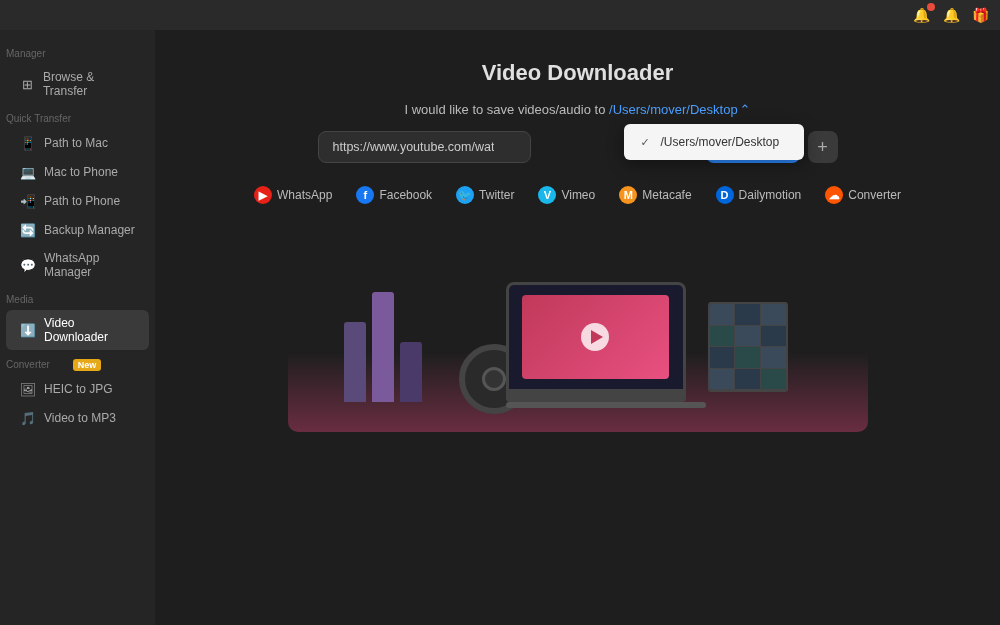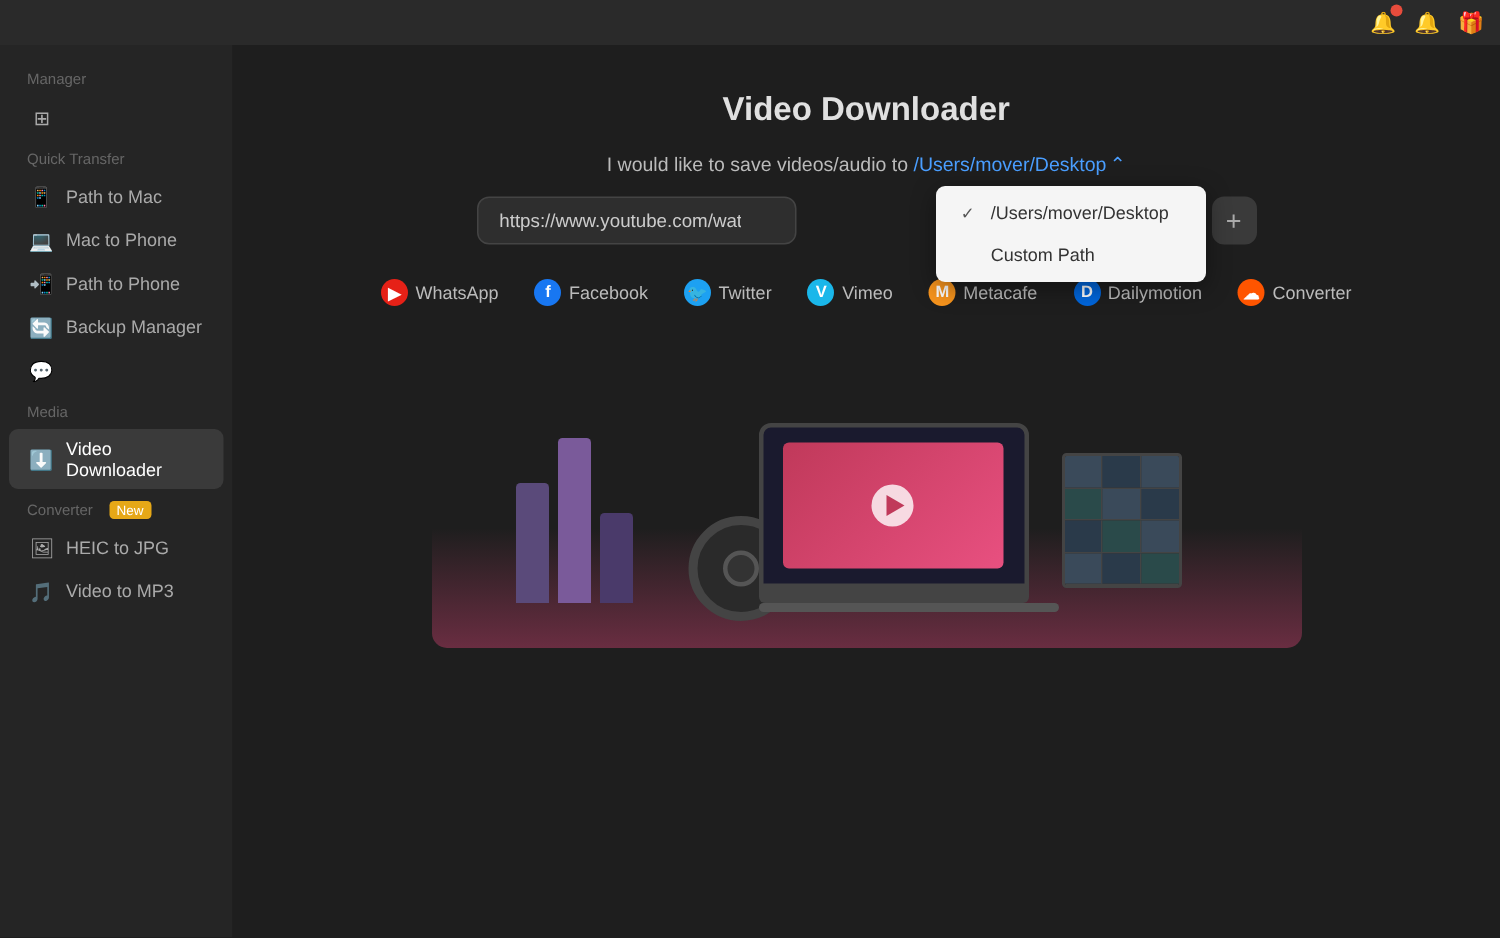--- a/index.html
+++ b/index.html
@@ -51,21 +51,21 @@
     .sidebar {
       width: 155px;
       background: #252525;
       flex-shrink: 0;
       padding: 10px 0;
       overflow-y: auto;
     }
     .sidebar-section-label {
       font-size: 10px;
       color: #666;
-      padding: 8px 18px 4px;
+      padding: 8px 6px 4px;
       text-transform: none;
       letter-spacing: 0;
     }
     .sidebar-item {
       display: flex;
       align-items: center;
       gap: 8px;
       padding: 6px 14px;
       font-size: 12px;
       color: #aaa;
@@ -394,24 +394,24 @@
     }
     .shape-bar {
       border-radius: 3px 3px 0 0;
     }
 
     
     .new-badge {
       background: #e6a817;
       color: #fff;
       font-size: 9px;
-      font-weight: normal;
+      font-weight: bold;
       padding: 1px 5px;
       border-radius: 3px;
-      margin-left: 8px;
+      margin-left: 20px;
     }
   </style>
 </head>
 <body>
 
 <div class="title-bar">
   <div class="title-bar-icon">
     🔔
     <div class="badge"></div>
   </div>
@@ -419,20 +419,21 @@
   <div class="title-bar-icon">🎁</div>
 </div>
 
 <div class="main-layout">
 
   <div class="sidebar">
 
     <div class="sidebar-section-label">Manager</div>
     <div class="sidebar-item">
       <div class="sidebar-item-icon">⊞</div>
+      <span>Browse &amp; Transfer</span>
     </div>
 
     <div class="sidebar-section-label">Quick Transfer</div>
     <div class="sidebar-item">
       <div class="sidebar-item-icon">📱</div>
       <span>Path to Mac</span>
     </div>
     <div class="sidebar-item">
       <div class="sidebar-item-icon">💻</div>
       <span>Mac to Phone</span>
@@ -441,20 +442,21 @@
       <div class="sidebar-item-icon">📲</div>
       <span>Path to Phone</span>
     </div>
 
     <div class="sidebar-item">
       <div class="sidebar-item-icon">🔄</div>
       <span>Backup Manager</span>
     </div>
     <div class="sidebar-item">
       <div class="sidebar-item-icon">💬</div>
+      <span>WhatsApp Manager</span>
     </div>
 
     <div class="sidebar-section-label">Media</div>
     <div class="sidebar-item active">
       <div class="sidebar-item-icon">⬇️</div>
       <span>Video Downloader</span>
     </div>
 
     <div class="sidebar-section-label">
       <span>Converter</span>
@@ -478,24 +480,20 @@
     <div class="save-path-row">
       <span class="save-path-label">I would like to save videos/audio to</span>
       <span>&nbsp;</span>
       <a class="save-path-link">/Users/mover/Desktop</a>
       <span class="save-path-chevron">⌃</span>
 
       <div class="dropdown-menu">
         <div class="dropdown-item">
           <span class="dropdown-check">✓</span>
           <span>/Users/mover/Desktop</span>
-        </div>
-        <div class="dropdown-item">
-          <span class="dropdown-check"></span>
-          <span>Custom Path</span>
         </div>
       </div>
     </div>
 
     <div class="url-input-row">
       <div class="url-input-wrapper">
         <input class="url-input" type="text" value="https://www.youtube.com/watch?v=RsEZmictANA" style="">
         <span class="url-clear-icon">✕</span>
       </div>
       <button class="download-btn">Download</button>

